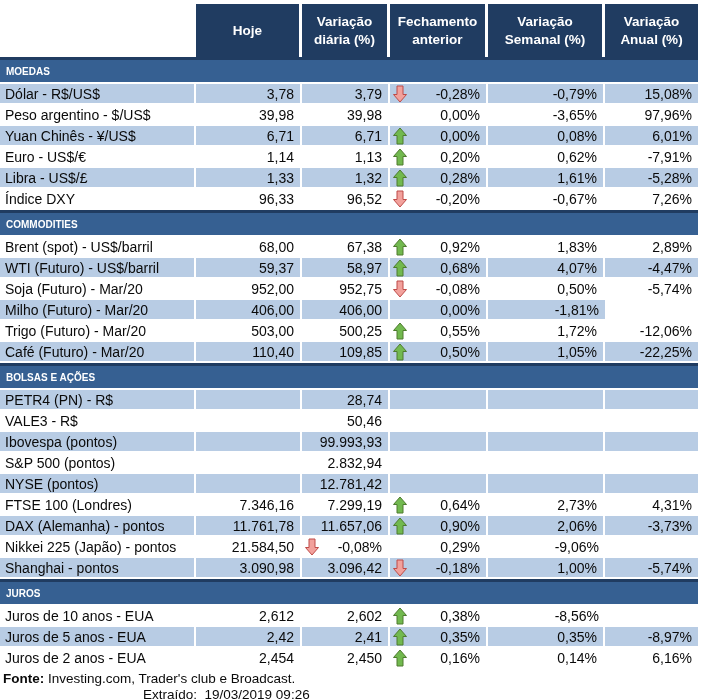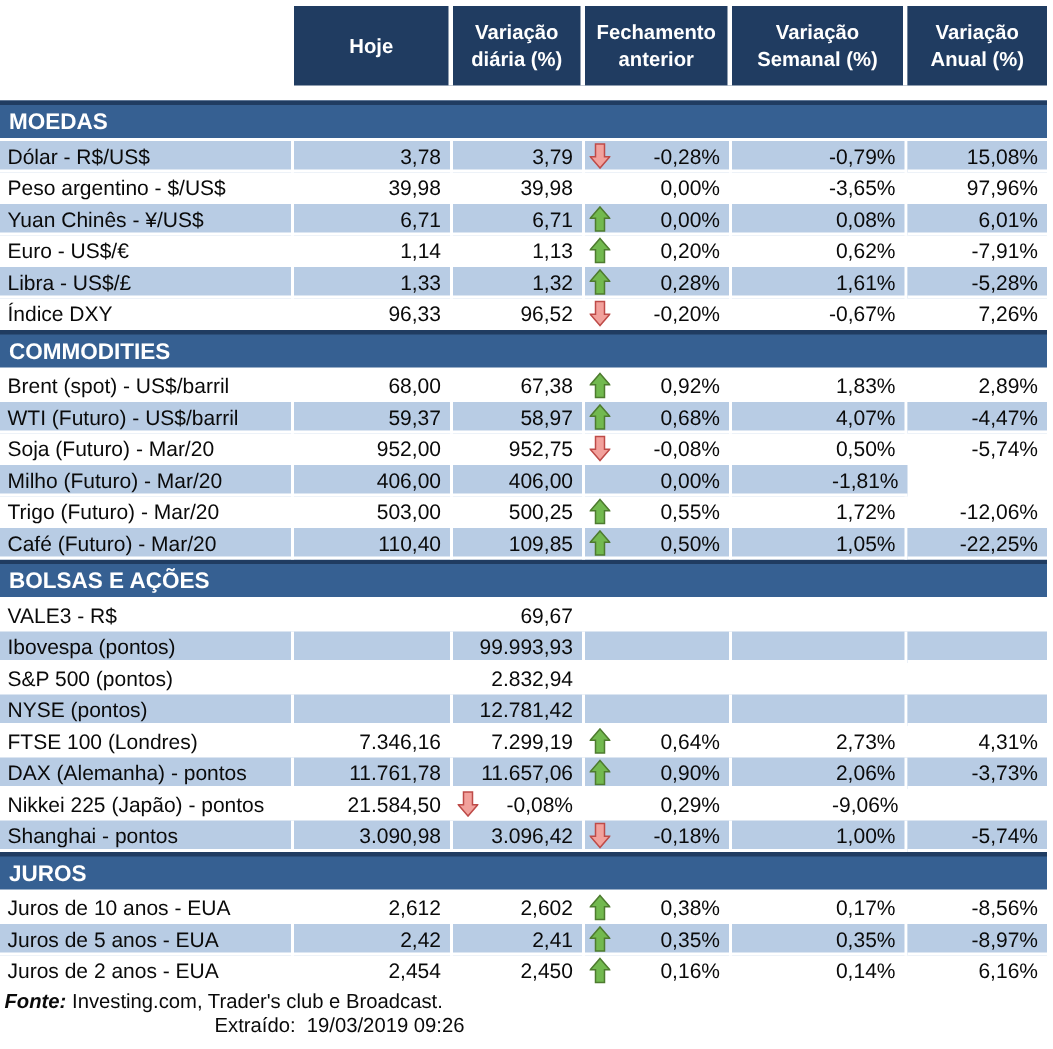--- a/index.html
+++ b/index.html
@@ -1,48 +1,48 @@
 <!DOCTYPE html>
 <html style="--header-bg: #203C61; --section-bg: #366092; --row-alt-bg: #B8CCE4;"><head>
 <meta charset="utf-8">
 <style>
   html,body{margin:0;padding:0;background:#ffffff;}
   body{width:702px;height:699px;font-family:"Liberation Sans",sans-serif;color:#0a0a0a;overflow:hidden;}
   .sheet{position:relative;width:698px;padding-top:4px;}
   .grid{display:grid;grid-template-columns:196px 106px 88px 98px 117px 93px;}
   
-  .header-row{margin-bottom:10px;}
+  .header-row{margin-bottom:0;}
   .hspacer{background:transparent;}
   .hcell{
     background:var(--header-bg);color:#fff;font-weight:bold;font-size:13.5px;line-height:1.3;
     height:53px;display:flex;align-items:center;justify-content:center;text-align:center;
     border-right:3px solid #fff;box-sizing:border-box;padding:0 1px;
   }
   .hcell:last-child{border-right:none;}
   
   .section-band{
     height:22px;background:var(--section-bg);border-top:3px solid var(--header-bg);
-    margin-bottom:2px;color:#fff;font-weight:bold;font-size:15px;
+    margin-bottom:2px;color:#fff;font-weight:bold;font-size:10px;
     display:flex;align-items:center;padding-left:6px;box-sizing:content-box;
   }
   
   .cell{
     height:21px;box-sizing:border-box;border-bottom:2px solid #fff;
     font-size:14px;display:flex;align-items:center;background:transparent;white-space:nowrap;
   }
   .c{border-right:2px solid #fff;}
   .light .cell{background:var(--row-alt-bg);}
   .label{padding-left:5px;}
   .num{justify-content:flex-end;padding-right:6px;}
   .daily{position:relative;padding-left:40px;}
   .arrow{position:absolute;left:3px;top:1px;width:14px;height:18px;display:block;}
   
   .footer{font-size:13.5px;line-height:1.05;padding-left:3px;margin-top:3px;}
   .footer .line2{padding-left:140px;margin-top:2px;}
-  .footer b{font-weight:bold;font-style:italic;}
+  .footer b{font-weight:bold;}
 </style>
 </head>
 <body>
 
 <div class="sheet">
   <div class="grid header-row" id="header-row">
       <div class="hspacer"></div>
       <div class="hcell">Hoje</div>
       <div class="hcell">Variação diária (%)</div>
       <div class="hcell">Fechamento anterior</div>
@@ -195,24 +195,34 @@
         <div class="cell c num daily">
           <div class="arrow"><svg width="14" height="18" viewBox="0 0 14 18">
               <path d="M7 1 L13.5 8.5 L10 8.5 L10 17 L4 17 L4 8.5 L0.5 8.5 Z" fill="#72B94F" stroke="#4E7B2F" stroke-width="1"></path>
             </svg></div>
           <div>0,50%</div>
         </div>
         <div class="cell c num">1,05%</div>
         <div class="cell num">-22,25%</div>
       </div>
       <div class="section-band">BOLSAS E AÇÕES</div>
+      <div class="grid row light">
+        <div class="cell c label">PETR4 (PN) - R$</div>
+        <div class="cell c num"></div>
+        <div class="cell c num">28,74</div>
+        <div class="cell c num daily">
+          <div></div>
+        </div>
+        <div class="cell c num"></div>
+        <div class="cell num"></div>
+      </div>
       <div class="grid row">
         <div class="cell c label">VALE3 - R$</div>
         <div class="cell c num"></div>
-        <div class="cell c num">69,67</div>
+        <div class="cell c num">50,46</div>
         <div class="cell c num daily">
           <div></div>
         </div>
         <div class="cell c num"></div>
         <div class="cell num"></div>
       </div>
       <div class="grid row light">
         <div class="cell c label">Ibovespa (pontos)</div>
         <div class="cell c num"></div>
         <div class="cell c num">99.993,93</div>
@@ -297,21 +307,20 @@
       <div class="grid row">
         <div class="cell c label">Juros de 10 anos - EUA</div>
         <div class="cell c num">2,612</div>
         <div class="cell c num">2,602</div>
         <div class="cell c num daily">
           <div class="arrow"><svg width="14" height="18" viewBox="0 0 14 18">
               <path d="M7 1 L13.5 8.5 L10 8.5 L10 17 L4 17 L4 8.5 L0.5 8.5 Z" fill="#72B94F" stroke="#4E7B2F" stroke-width="1"></path>
             </svg></div>
           <div>0,38%</div>
         </div>
-        <div class="cell c num">0,17%</div>
         <div class="cell num">-8,56%</div>
       </div>
       <div class="grid row light">
         <div class="cell c label">Juros de 5 anos - EUA</div>
         <div class="cell c num">2,42</div>
         <div class="cell c num">2,41</div>
         <div class="cell c num daily">
           <div class="arrow"><svg width="14" height="18" viewBox="0 0 14 18">
               <path d="M7 1 L13.5 8.5 L10 8.5 L10 17 L4 17 L4 8.5 L0.5 8.5 Z" fill="#72B94F" stroke="#4E7B2F" stroke-width="1"></path>
             </svg></div>

